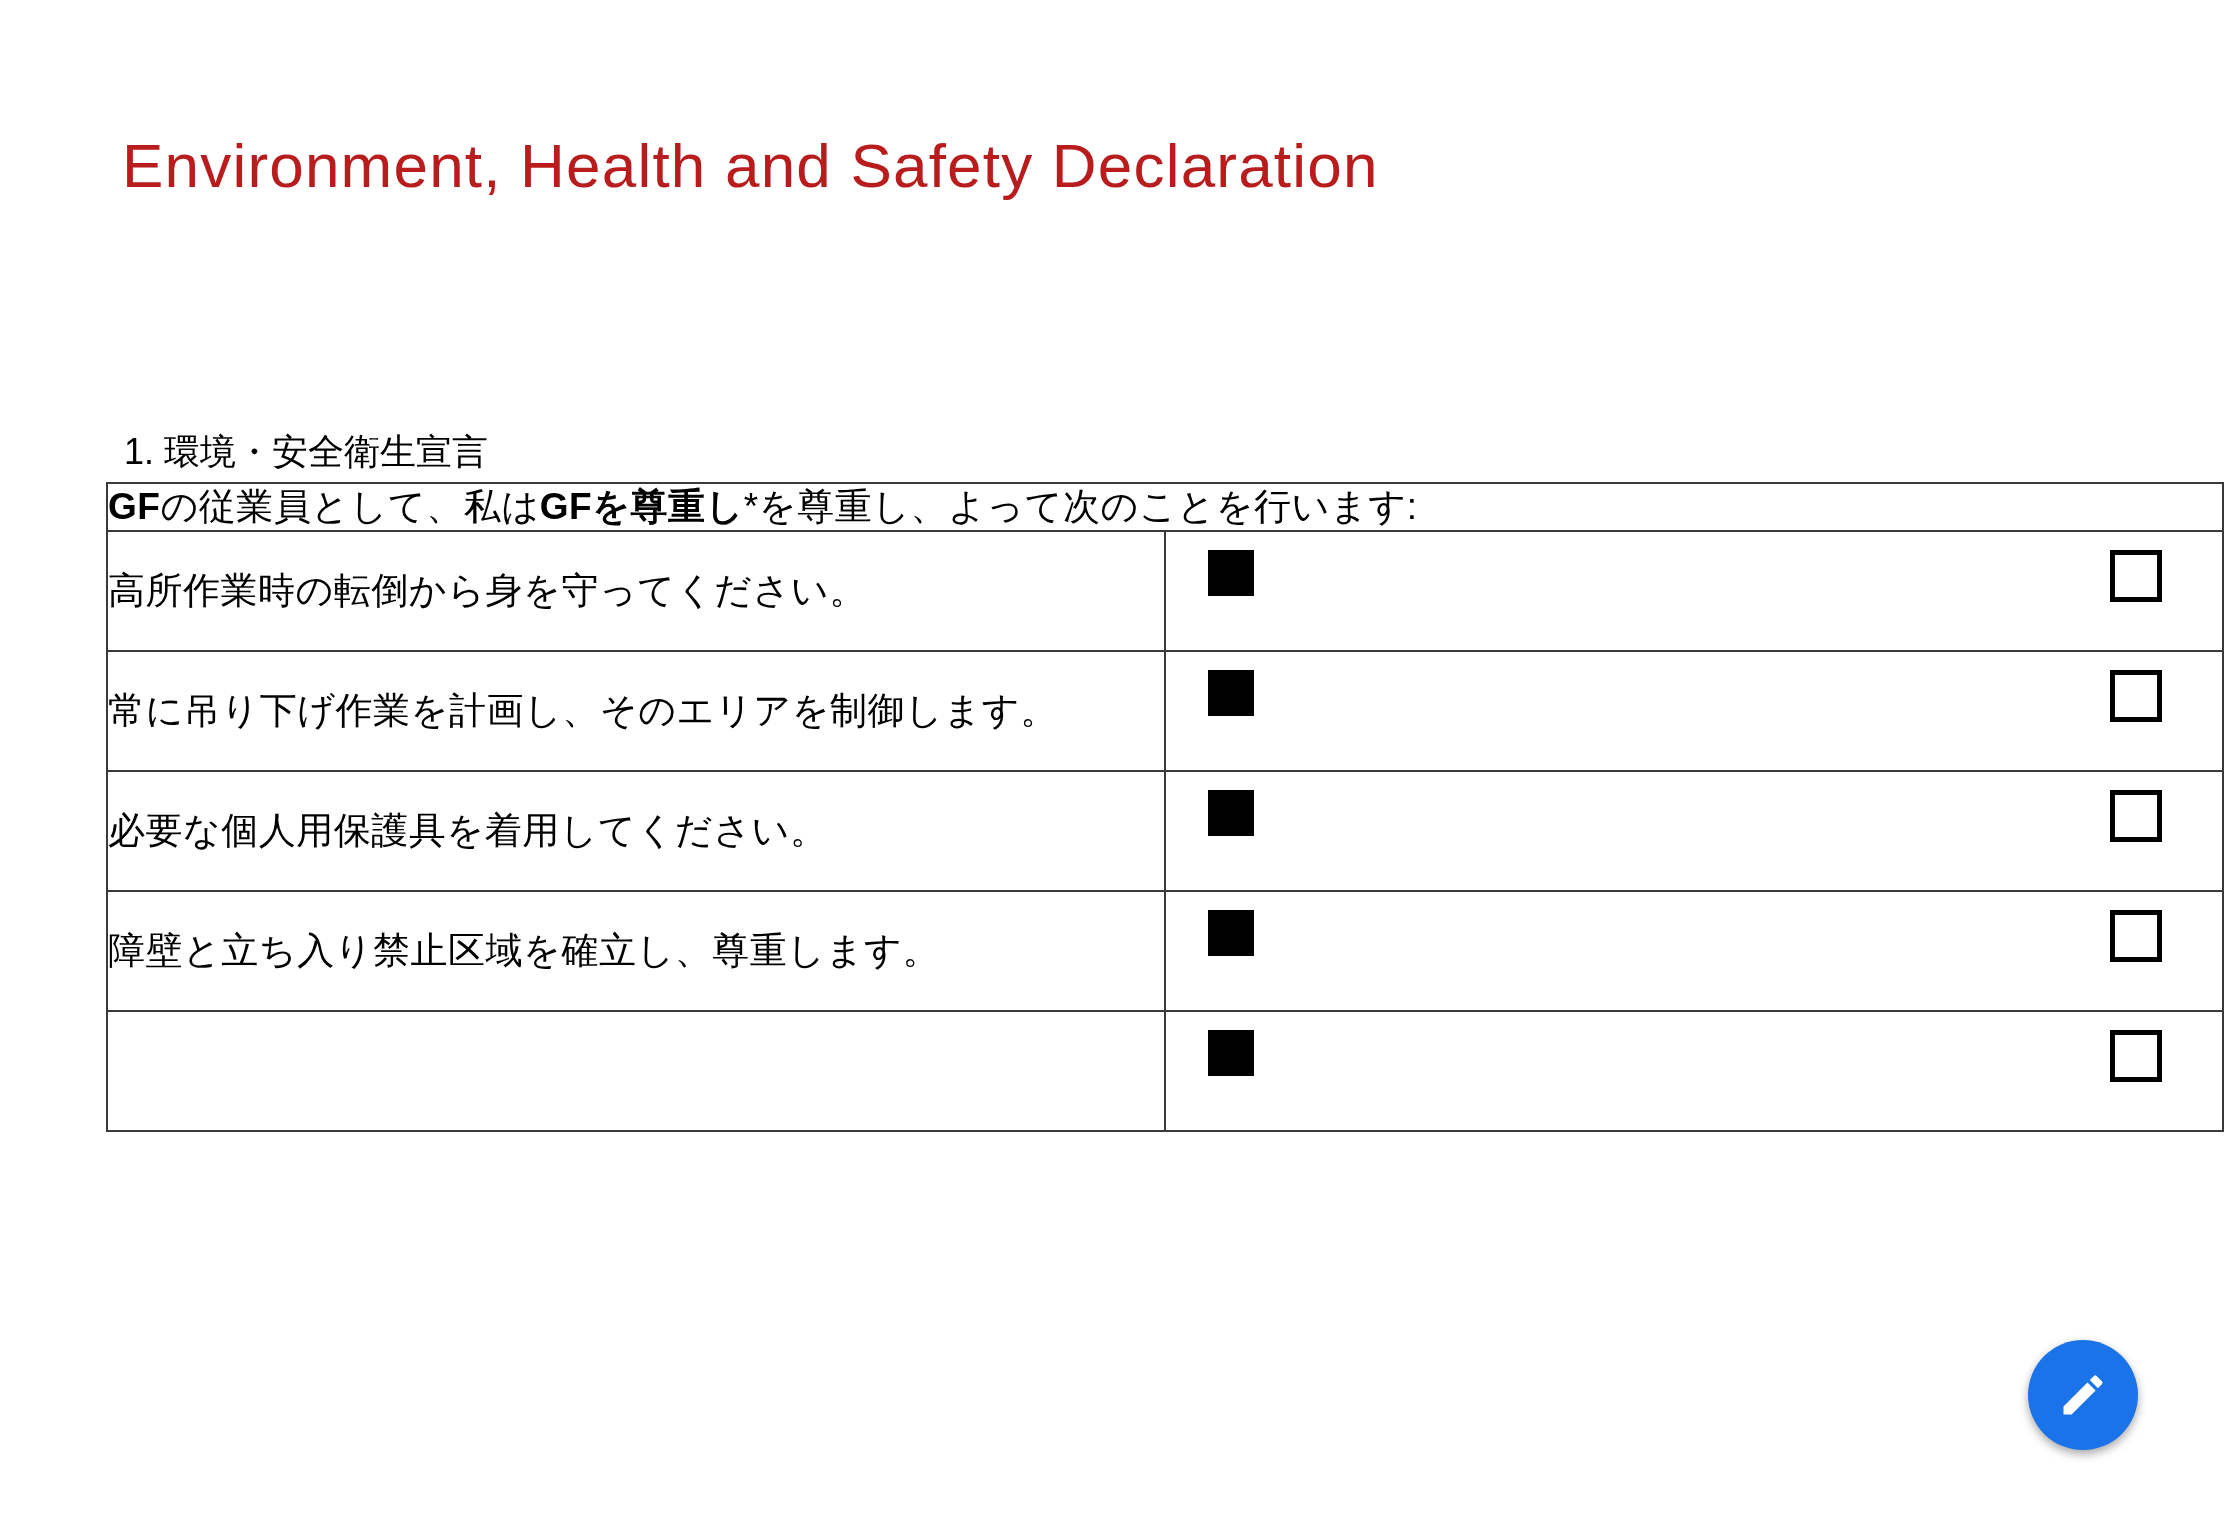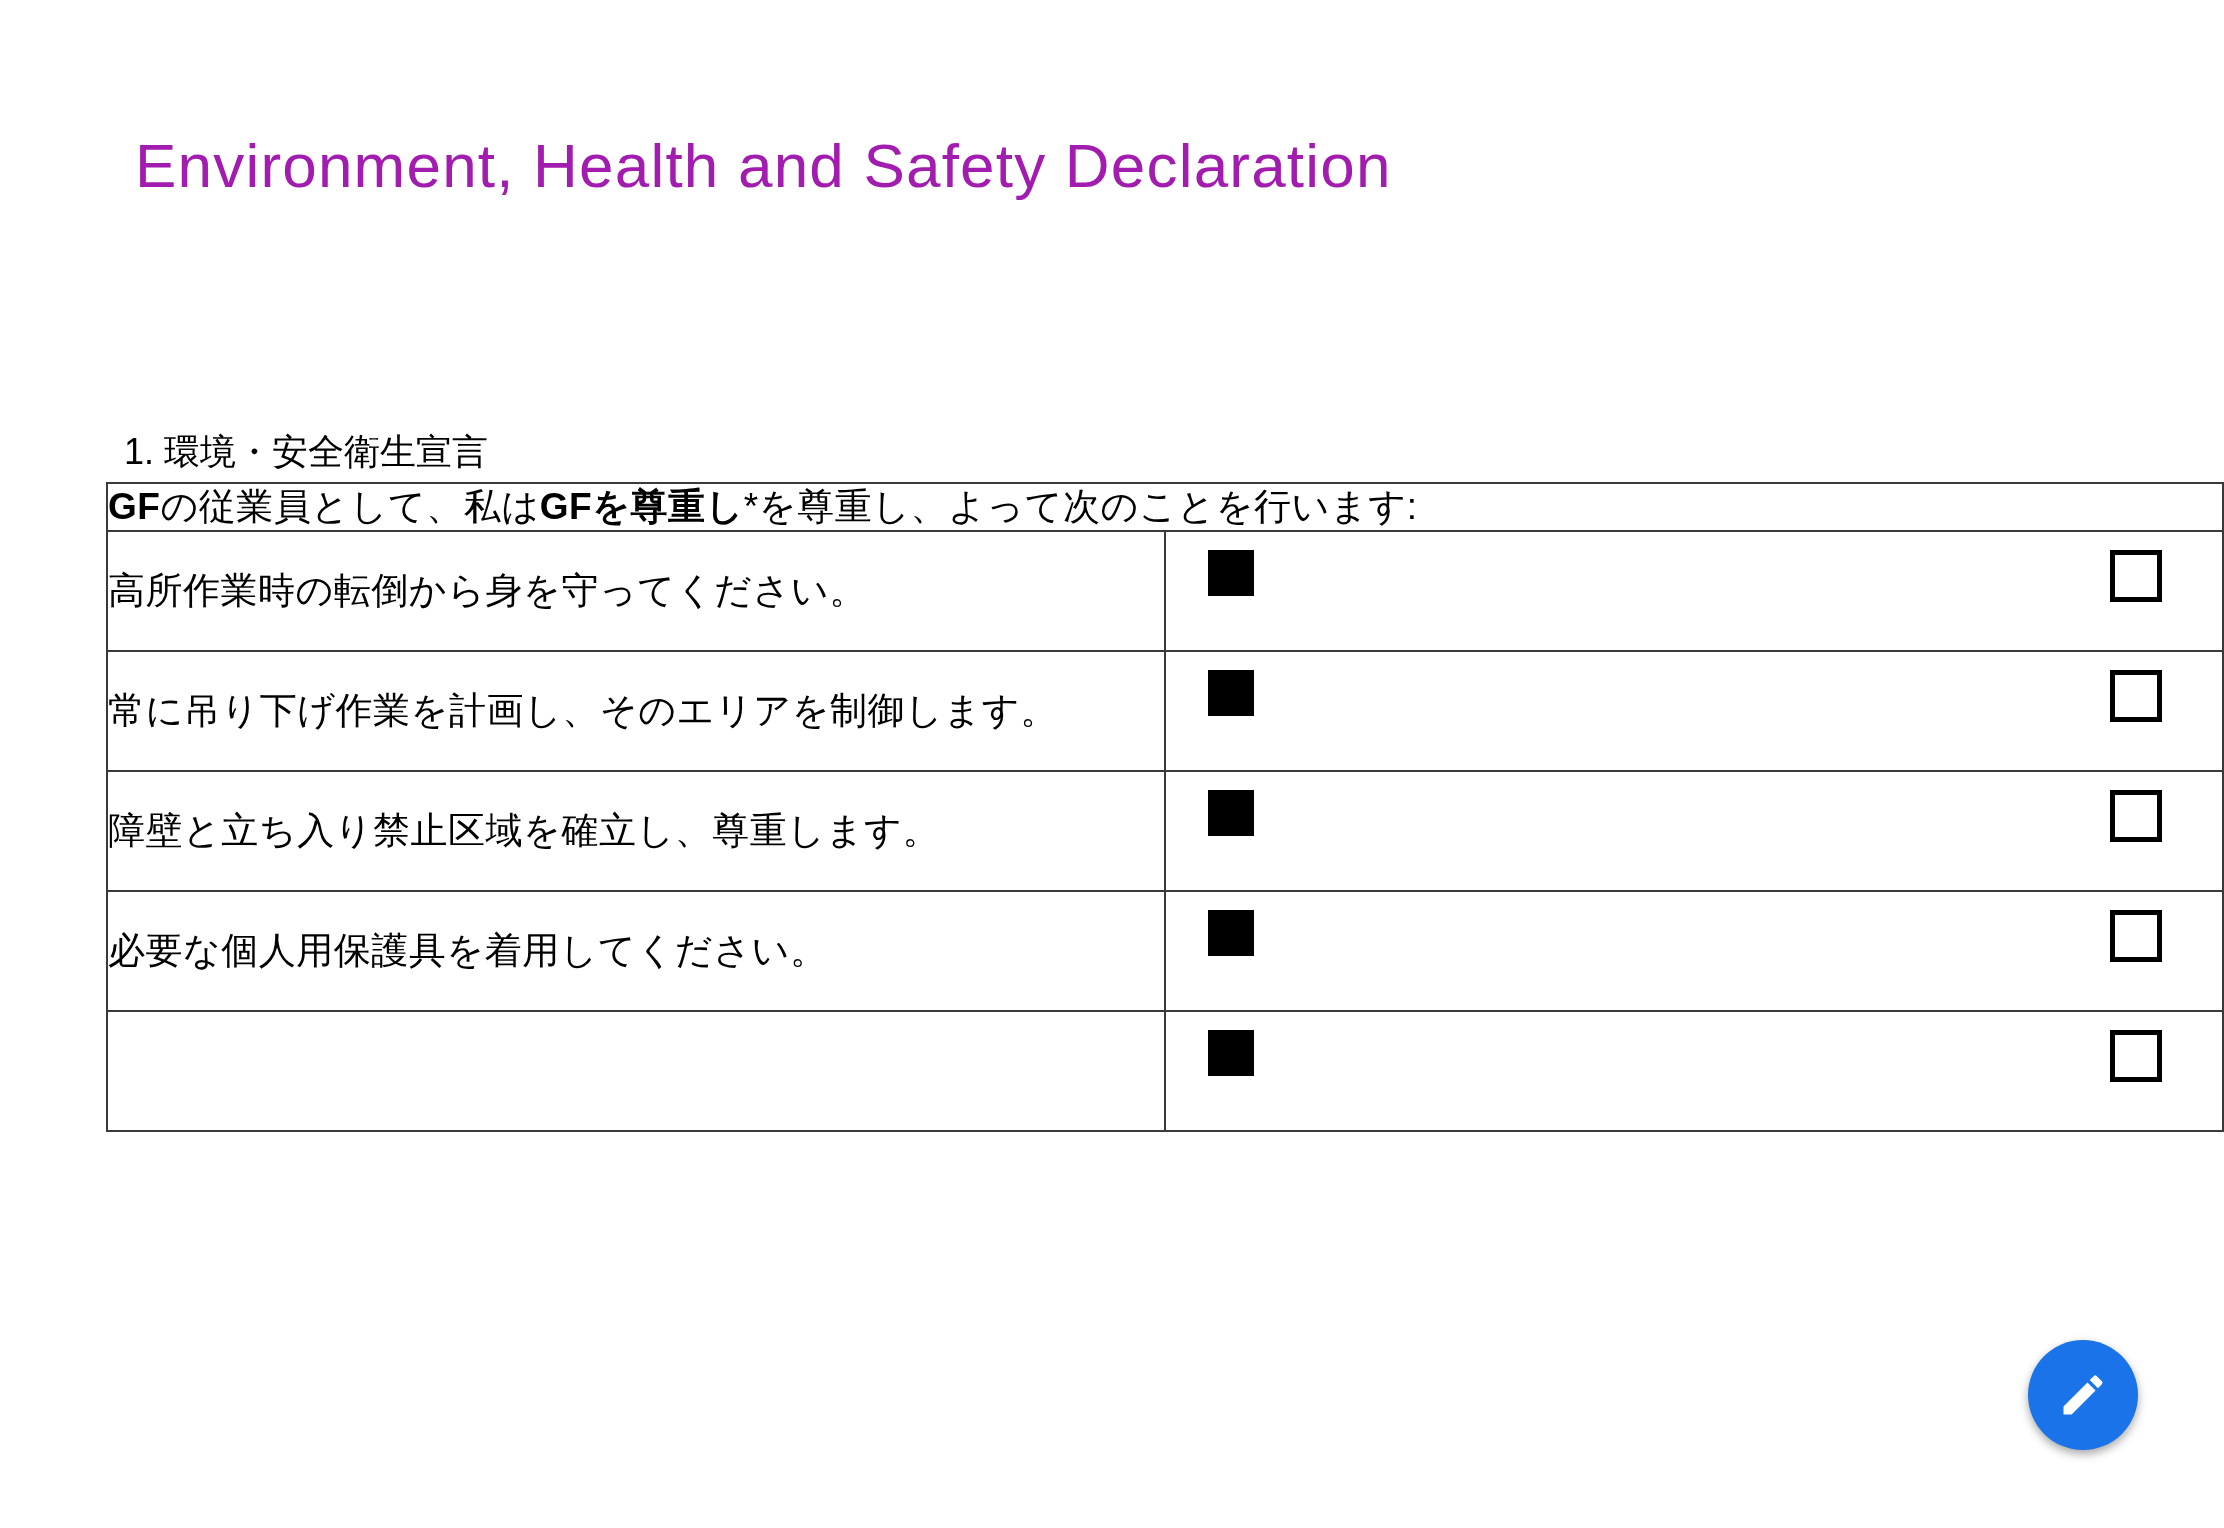--- a/index.html
+++ b/index.html
@@ -14,25 +14,25 @@
 
   .page {
     position: relative;
     width: 2224px;
     height: 1528px;
     background: #ffffff;
   }
 
   .doc-title {
     position: absolute;
-    left: 135px;
+    left: 122px;
     top: 130px;
     font-size: 62px;
     font-weight: 400;
-    color: #a21caf;
+    color: #b91c1c;
     letter-spacing: 1.2px;
     white-space: nowrap;
   }
 
   .section-heading {
     position: absolute;
     left: 124px;
     top: 400px;
     font-size: 36px;
     color: #000000;
@@ -159,31 +159,31 @@
           <td class="stmt">常に吊り下げ作業を計画し、そのエリアを制御します。</td>
           <td class="mark">
             <div class="mark-inner">
               <div class="box-filled"></div>
               <div class="box-empty"></div>
             </div>
           </td>
         </tr>
 
         <tr>
+          <td class="stmt">必要な個人用保護具を着用してください。</td>
+          <td class="mark">
+            <div class="mark-inner">
+              <div class="box-filled"></div>
+              <div class="box-empty"></div>
+            </div>
+          </td>
+        </tr>
+
+        <tr>
           <td class="stmt">障壁と立ち入り禁止区域を確立し、尊重します。</td>
-          <td class="mark">
-            <div class="mark-inner">
-              <div class="box-filled"></div>
-              <div class="box-empty"></div>
-            </div>
-          </td>
-        </tr>
-
-        <tr>
-          <td class="stmt">必要な個人用保護具を着用してください。</td>
           <td class="mark">
             <div class="mark-inner">
               <div class="box-filled"></div>
               <div class="box-empty"></div>
             </div>
           </td>
         </tr>
 
         <tr>
           <td class="stmt"></td>

